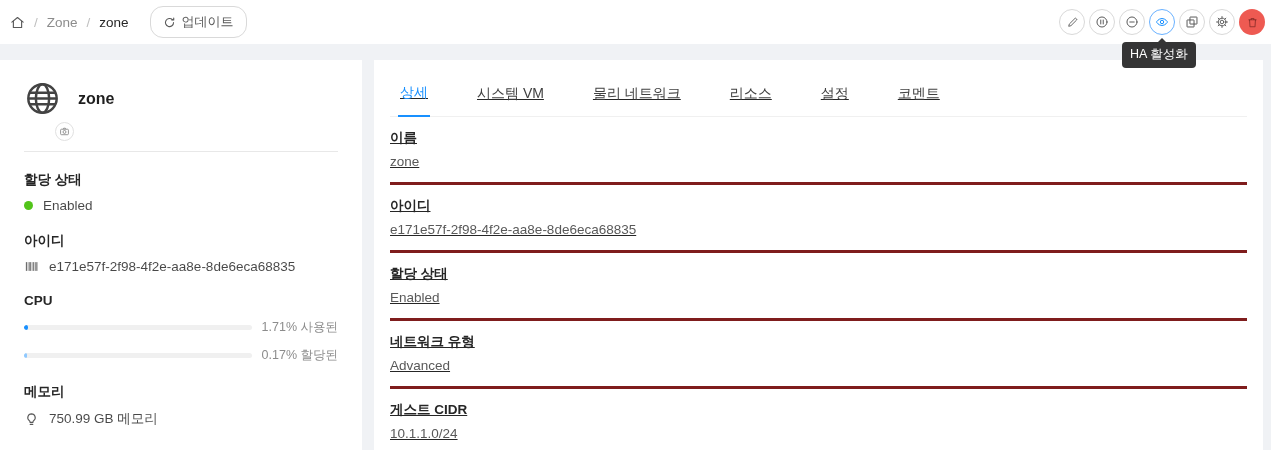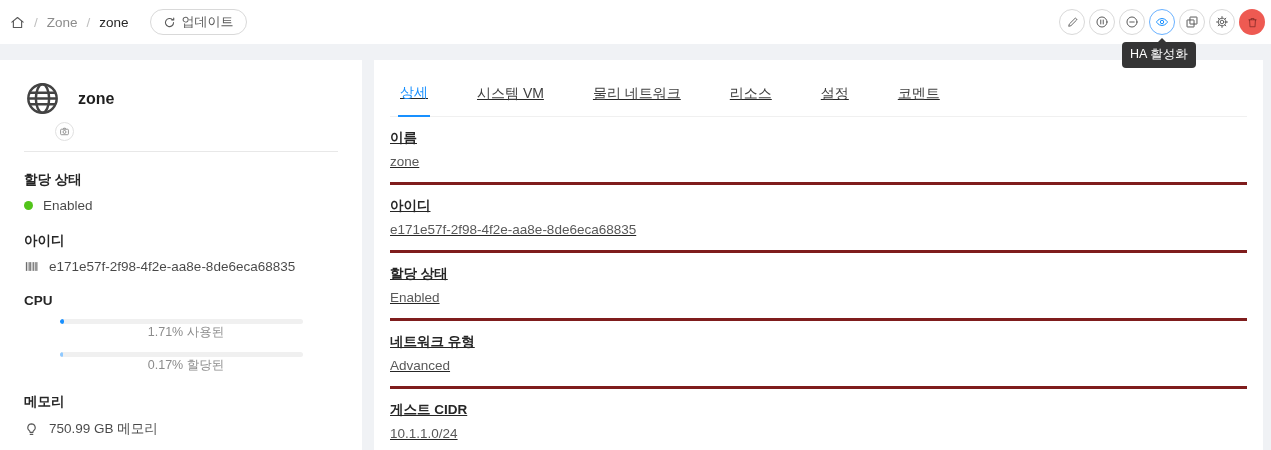--- a/index.html
+++ b/index.html
@@ -18,21 +18,21 @@
     display:flex; align-items:center; justify-content:space-between;
     padding:0 6px 0 10px;
   }
   .breadcrumb { display:flex; align-items:center; gap:9px; font-size:13.5px; }
   .crumb-home { color:#595959; display:flex; align-items:center; cursor:pointer; }
   .crumb-sep { color:#bfbfbf; }
   .crumb-link { color:#8c8c8c; cursor:pointer; }
   .crumb-current { color:#262626; }
   .refresh-btn {
     margin-left:12px; display:inline-flex; align-items:center; gap:6px;
-    height:26px; padding:0 12px; border:1px solid #d9d9d9; border-radius:13px;
+    height:32px; padding:0 12px; border:1px solid #d9d9d9; border-radius:13px;
     background:#fff; color:#595959; font-size:13px; cursor:pointer;
   }
   .actions { display:flex; align-items:center; gap:4px; }
   .icon-btn {
     width:26px; height:26px; border-radius:50%;
     border:1px solid #d9d9d9; background:#fff; color:#595959;
     display:flex; align-items:center; justify-content:center; cursor:pointer;
   }
   .icon-btn.active-blue { border:1px solid #69b1ff; color:#1890ff; }
   .icon-btn.danger { background:#ee5a52; border:none; color:rgba(40,0,0,0.42); }
@@ -62,21 +62,21 @@
     width:19px; height:19px; border-radius:50%; border:1px solid #e1e1e1;
     background:#fff; color:#8c8c8c; display:flex; align-items:center; justify-content:center;
     margin:5px 0 0 31px; cursor:pointer;
   }
   .l-divider { height:1px; background:#e8e8e8; margin-top:10px; }
   .section { margin-top:19px; }
   .sec-label { font-size:13.5px; font-weight:700; color:#262626; margin-bottom:9px; }
   .sec-row { display:flex; align-items:center; gap:10px; font-size:13.5px; color:rgba(0,0,0,0.72); }
   .sec-row .ic { color:#595959; display:flex; }
   .status-dot { width:9px; height:9px; border-radius:50%; background:#52c41a; }
-  .bar-row { display:flex; align-items:center; margin-top:11px;flex-direction:column; }
+  .bar-row { display:flex; align-items:center; margin-top:11px; }
   .bar-track { width:243px; height:5px; border-radius:3px; background:#f0f0f0; overflow:hidden; }
   .bar-fill { height:100%; border-radius:3px; background:#1890ff; }
   .bar-fill.alloc { background:#8fc9ff; }
   .bar-label { margin-left:10px; font-size:12.5px; color:#8c8c8c; white-space:nowrap; }
 
   
   .tabs {
     display:flex; gap:45px; align-items:flex-end;
     padding:22px 8px 0; border-bottom:1px solid #f0f0f0;
   }

